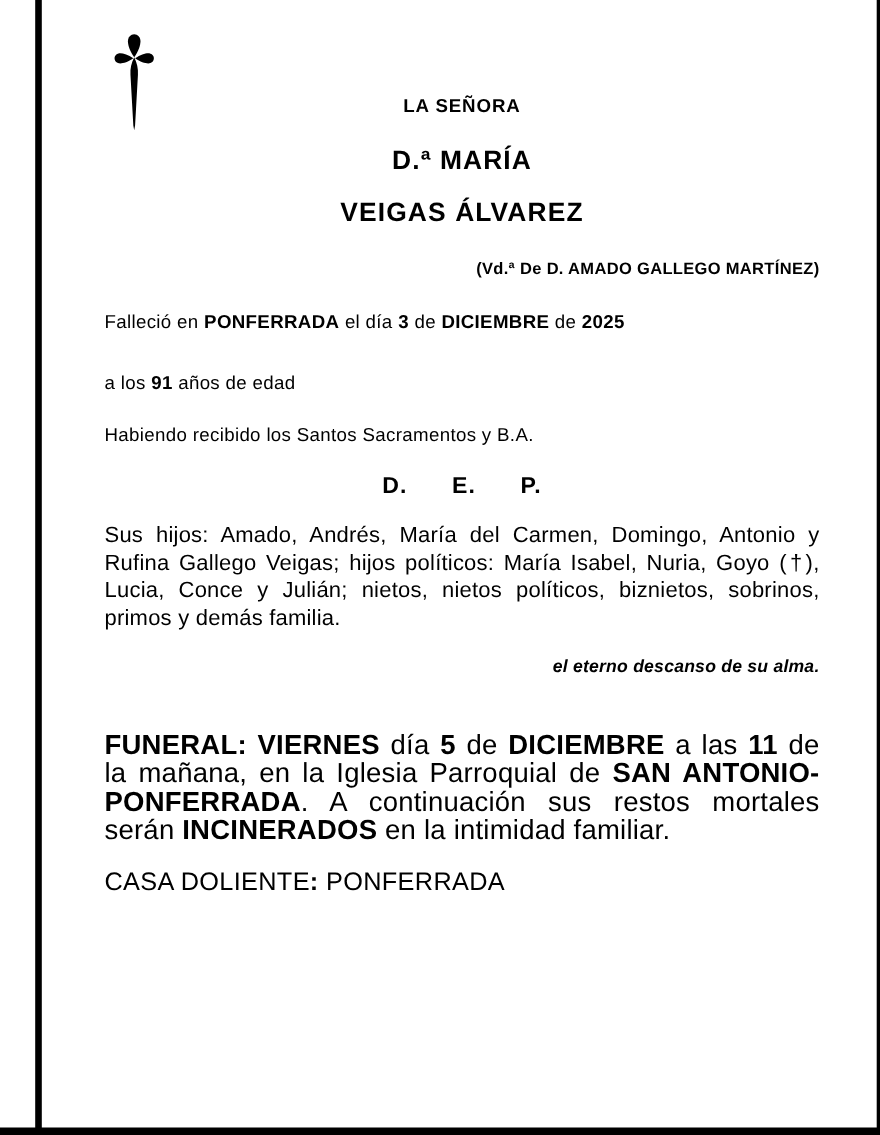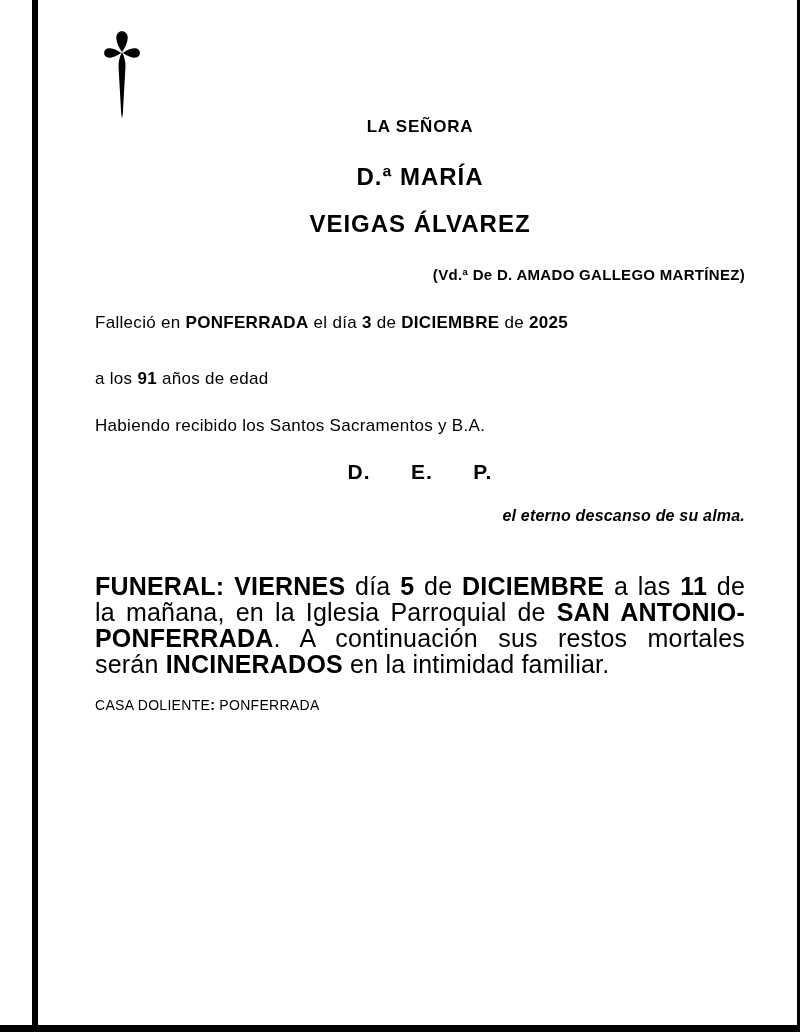--- a/index.html
+++ b/index.html
@@ -18,21 +18,21 @@
   .cross { position: absolute; left: 100px; top: 26px; width: 44px; height: 95px; }
 
   .content {
     position: absolute;
     left: 95px;
     top: 0;
     width: 650px;
   }
 
   .honorific {
-    margin-top: 117px;
+    margin-top: 87px;
     text-align: center;
     font-size: 17px;
     font-weight: bold;
     letter-spacing: 0.8px;
   }
   .name {
     text-align: center;
     font-size: 24px;
     font-weight: bold;
     letter-spacing: 1px;
@@ -87,21 +87,21 @@
   }
   .wake {
     margin-top: 28px;
     font-size: 19px;
     line-height: 26px;
     text-align: justify;
     letter-spacing: 0.2px;
   }
   .casa {
     margin-top: 20px;
-    font-size: 14px;
+    font-size: 23px;
     letter-spacing: 0.3px;
   }
   .b { font-weight: bold; }
 </style>
 </head>
 <body>
 
 <div class="border-left"></div>
 <div class="border-right"></div>
 <div class="border-bottom"></div>
@@ -117,18 +117,19 @@
 
 <div class="content">
   <div class="honorific">LA SEÑORA</div>
   <div class="name first">D.ª MARÍA</div>
   <div class="name">VEIGAS ÁLVAREZ</div>
   <div class="widow">(Vd.ª De D. AMADO GALLEGO MARTÍNEZ)</div>
   <div class="line death-line"><span>Falleció en </span><span class="b">PONFERRADA</span><span> el día </span><span class="b">3</span><span> de </span><span class="b">DICIEMBRE</span><span> de </span><span class="b">2025</span></div>
   <div class="line age-line"><span>a los </span><span class="b">91</span><span> años de edad</span></div>
   <div class="line sacraments-line">Habiendo recibido los Santos Sacramentos y B.A.</div>
   <div class="dep">D. E. P.</div>
+  <p class="family">Sus hijos: Amado, Andrés, María del Carmen, Domingo, Antonio y Rufina Gallego Veigas; hijos políticos: María Isabel, Nuria, Goyo (†), Lucia, Conce y Julián; nietos, nietos políticos, biznietos, sobrinos, primos y demás familia.</p>
   <div class="prayer">
     <div>el eterno descanso de su alma.</div>
   </div>
   <p class="funeral"><span class="b">FUNERAL: VIERNES</span><span> día </span><span class="b">5</span><span> de </span><span class="b">DICIEMBRE</span><span> a las </span><span class="b">11</span><span> de la mañana,</span><span> en la Iglesia Parroquial de </span><span class="b">SAN ANTONIO- PONFERRADA</span><span>. A continuación sus restos mortales serán </span><span class="b">INCINERADOS</span><span> en la intimidad familiar.</span></p>
   <p class="casa"><span>CASA DOLIENTE</span><span class="b">:</span><span> PONFERRADA</span></p>
 </div>
 
 </body></html>

